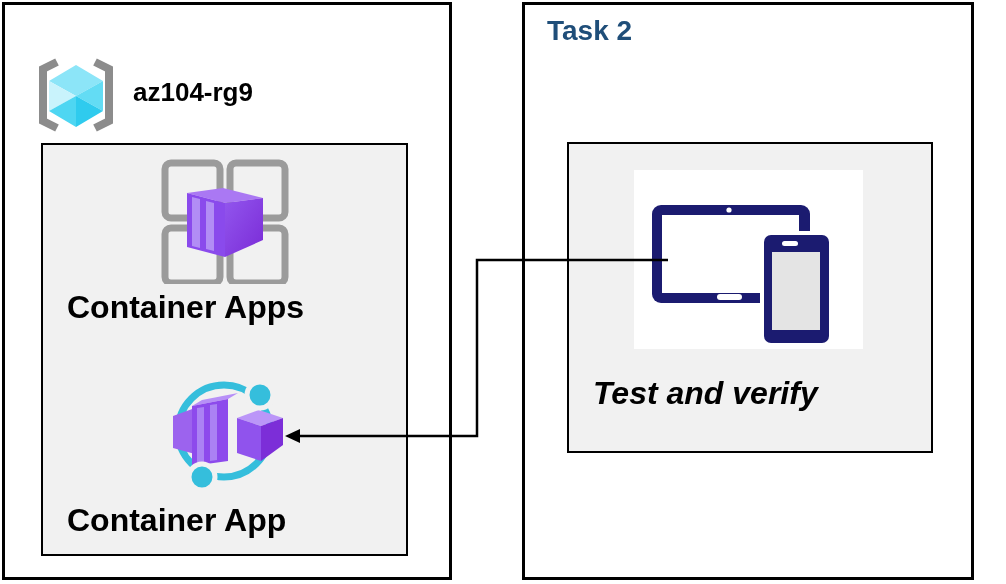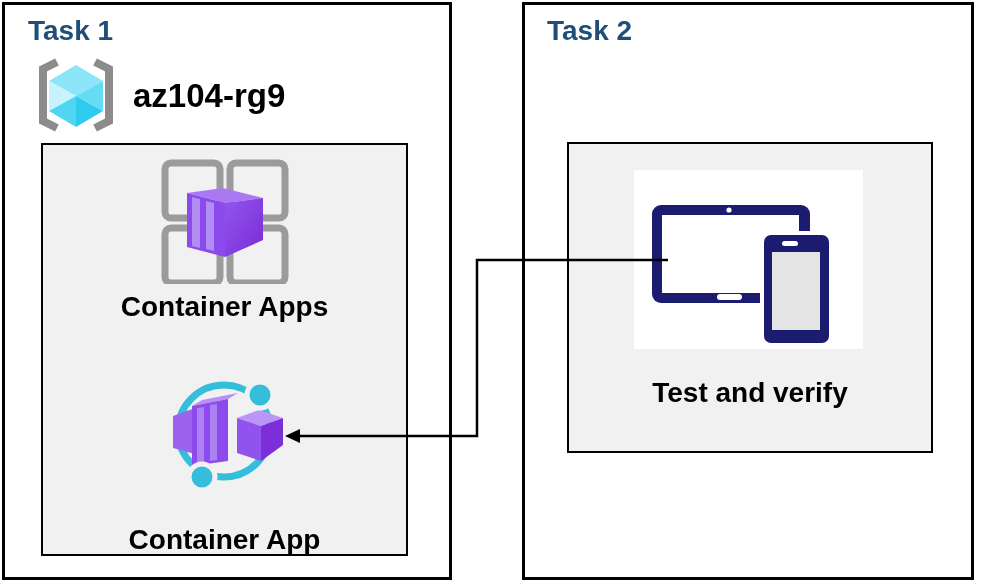--- a/index.html
+++ b/index.html
@@ -6,38 +6,37 @@
   #stage{
     position:relative;width:1006px;height:584px;background:#fff;
     font-family:"Liberation Sans",sans-serif;overflow:hidden;
   }
   .outer-box{position:absolute;box-sizing:border-box;border:3px solid #000;background:#fff;}
   #task1-box{left:2px;top:2px;width:450px;height:578px;}
   #task2-box{left:522px;top:2px;width:452px;height:578px;}
   .task-title{position:absolute;font-size:28px;font-weight:700;color:#1f4e79;white-space:nowrap;}
   .inner-box{position:absolute;box-sizing:border-box;border:2px solid #000;background:#f1f1f1;}
   #inner1{left:36px;top:138px;width:367px;height:413px;}
-  #inner2{left:42px;top:137px;width:366px;height:311px;}
+  #inner2{left:42px;top:137px;width:366px;height:311px;font-style:italic;}
   .icon-svg{position:absolute;display:block;}
   .node-label{
-    position:absolute;text-align:center;font-weight:700;color:#000;
-    font-size:28px;line-height:38px;white-space:nowrap;
+    position:absolute;font-weight:700;color:#000;
+    font-size:32px;line-height:38px;white-space:nowrap;padding-left:24px;
   }
   .node-label span{display:block;}
-  #rg-name{position:absolute;font-size:33px;font-weight:700;color:#000;white-space:nowrap;}
+  #rg-name{position:absolute;font-size:26px;font-weight:700;color:#000;white-space:nowrap;}
   #white-plate{position:absolute;left:65px;top:26px;width:229px;height:179px;background:#fff;}
   #connector-layer{position:absolute;left:0;top:0;width:1006px;height:584px;pointer-events:none;z-index:5;}
 </style>
 </head>
 <body>
 
 <div id="stage">
 
   <div class="outer-box" id="task1-box">
-    <div class="task-title" style="left:23px;top:10px;">Task 1</div>
 
     <svg class="icon-svg" style="left:28px;top:52px;" width="86" height="76" viewBox="0 0 86 76">
       <path d="M 24 5 L 10 12 L 10 64 L 24 71" fill="none" stroke="#8c8c8c" stroke-width="8"></path>
       <path d="M 62 5 L 76 12 L 76 64 L 62 71" fill="none" stroke="#8c8c8c" stroke-width="8"></path>
       <g>
         <polygon points="43,8 70,24 43,39 16,24" fill="#8ce5f8"></polygon>
         <polygon points="16,24 43,39 16,54" fill="#c9f3fc"></polygon>
         <polygon points="16,54 43,39 43,70" fill="#4ed6f2"></polygon>
         <polygon points="43,39 70,24 70,54" fill="#63dcf4"></polygon>
         <polygon points="43,39 70,54 43,70" fill="#2fcbee"></polygon>
@@ -80,21 +79,21 @@
           <polygon points="23,30 59,23 59,85 23,90" fill="#8d4aec"></polygon>
           <polygon points="28,32 35,31 35,86 28,87" fill="#ab82f4"></polygon>
           <polygon points="41,29 48,28 48,84 41,85" fill="#ab82f4"></polygon>
           <polygon points="68,42 90,34 114,42 92,50" fill="#bb96f8"></polygon>
           <polygon points="68,42 92,50 92,85 68,77" fill="#9053ed"></polygon>
           <polygon points="92,50 114,42 114,69 92,85" fill="#7c2ed8"></polygon>
         </g>
         <circle cx="91" cy="19" r="13" fill="#35bedc" stroke="#f1f1f1" stroke-width="5"></circle>
         <circle cx="33" cy="101" r="13" fill="#35bedc" stroke="#f1f1f1" stroke-width="5"></circle>
       </svg>
-      <div class="node-label" style="left:0px;top:356px;width:363px;margin-top:20px;">Container App</div>
+      <div class="node-label" style="left:0px;top:356px;width:363px;">Container App</div>
     </div>
   </div>
 
   <div class="outer-box" id="task2-box">
     <div class="task-title" style="left:22px;top:10px;">Task 2</div>
 
     <div class="inner-box" id="inner2">
       <div id="white-plate">
 
         <svg class="icon-svg" style="left:0;top:0;" width="229" height="179" viewBox="0 0 229 179">

